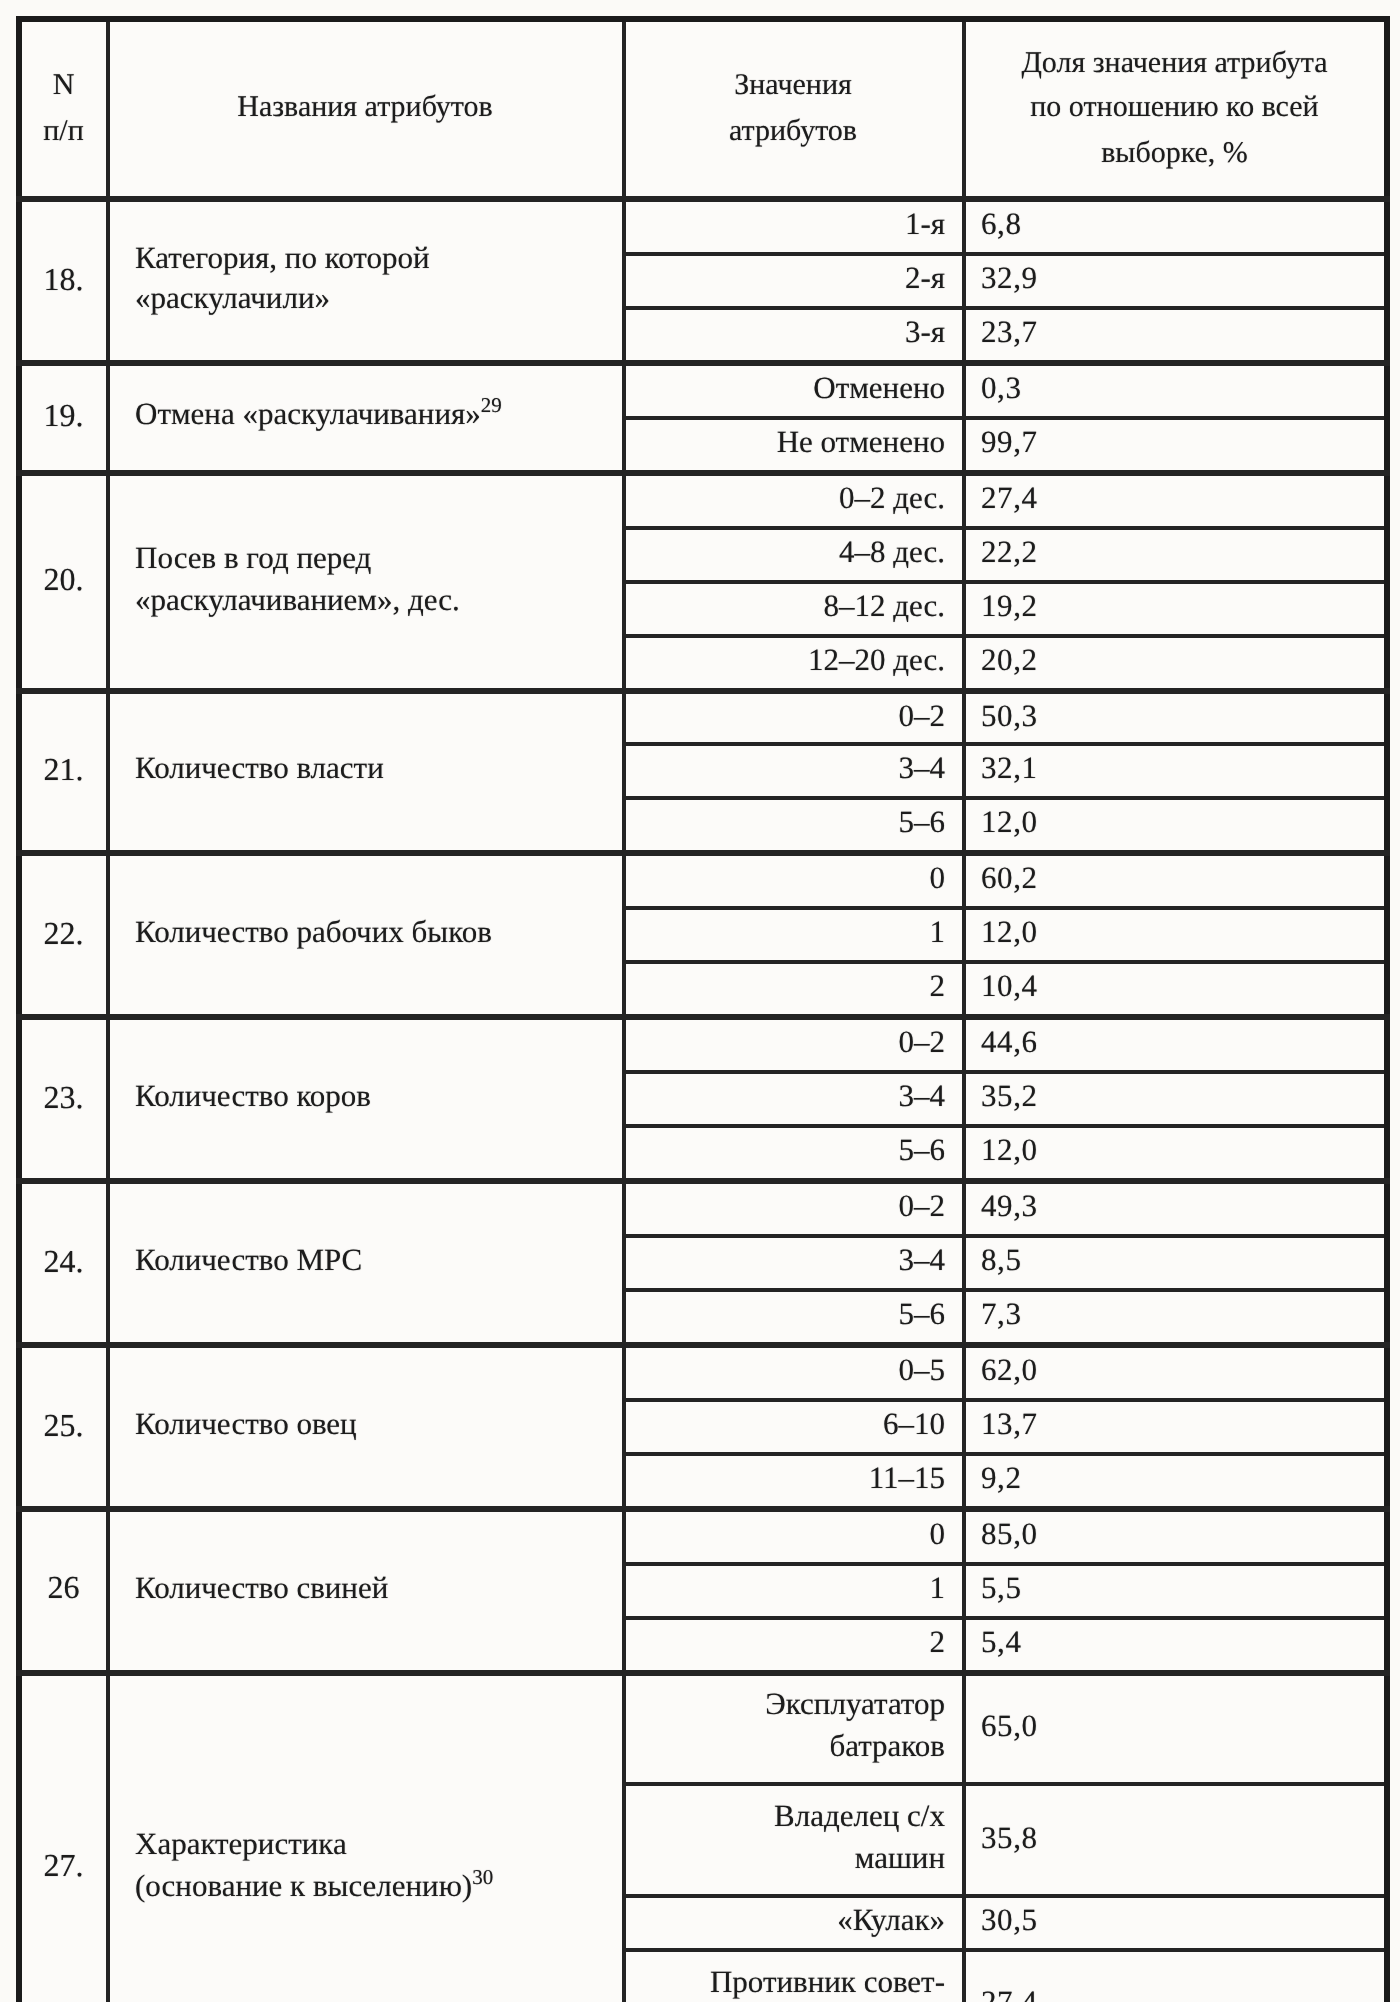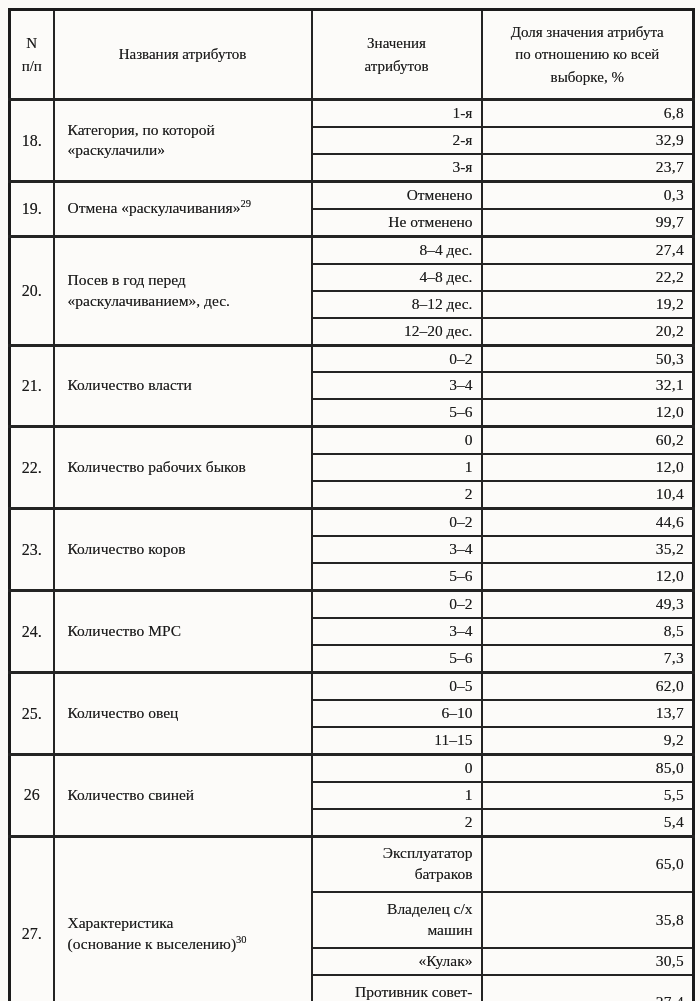--- a/index.html
+++ b/index.html
@@ -73,21 +73,21 @@
   td.name sup {
     font-size: 10.5px;
     line-height: 0;
   }
   td.value {
     text-align: right;
     padding-left: 10px;
     white-space: pre-line;
   }
   td.share {
-    text-align: right;
+    text-align: left;
     letter-spacing: 0.3px;
     margin-left: 13px;
   }
   tr.em td.value,
   tr.em td.share {
   }
 </style>
 </head>
 <body>
 
@@ -134,21 +134,21 @@
           <td class="share">0,3</td>
         </tr>
         <tr class="em">
           <td class="value">Не отменено</td>
           <td class="share">99,7</td>
         </tr>
         <tr class="em group-start">
           <td rowspan="4" class="num">20.</td>
           <td rowspan="4" class="name">Посев в год перед
 «раскулачиванием», дес.</td>
-          <td class="value">8–4 дес.</td>
+          <td class="value">0–2 дес.</td>
           <td class="share">27,4</td>
         </tr>
         <tr>
           <td class="value">4–8 дес.</td>
           <td class="share">22,2</td>
         </tr>
         <tr>
           <td class="value">8–12 дес.</td>
           <td class="share">19,2</td>
         </tr>

